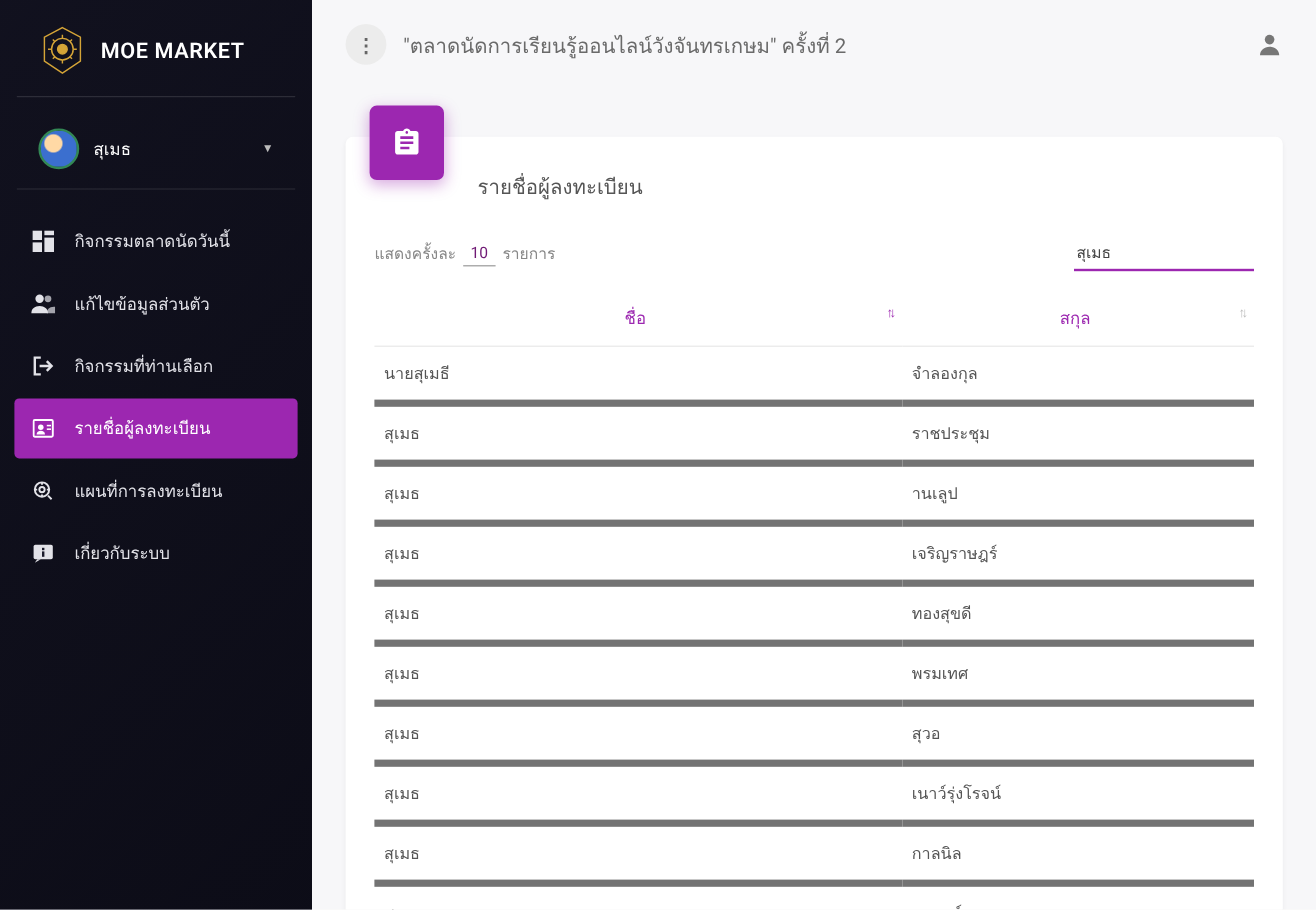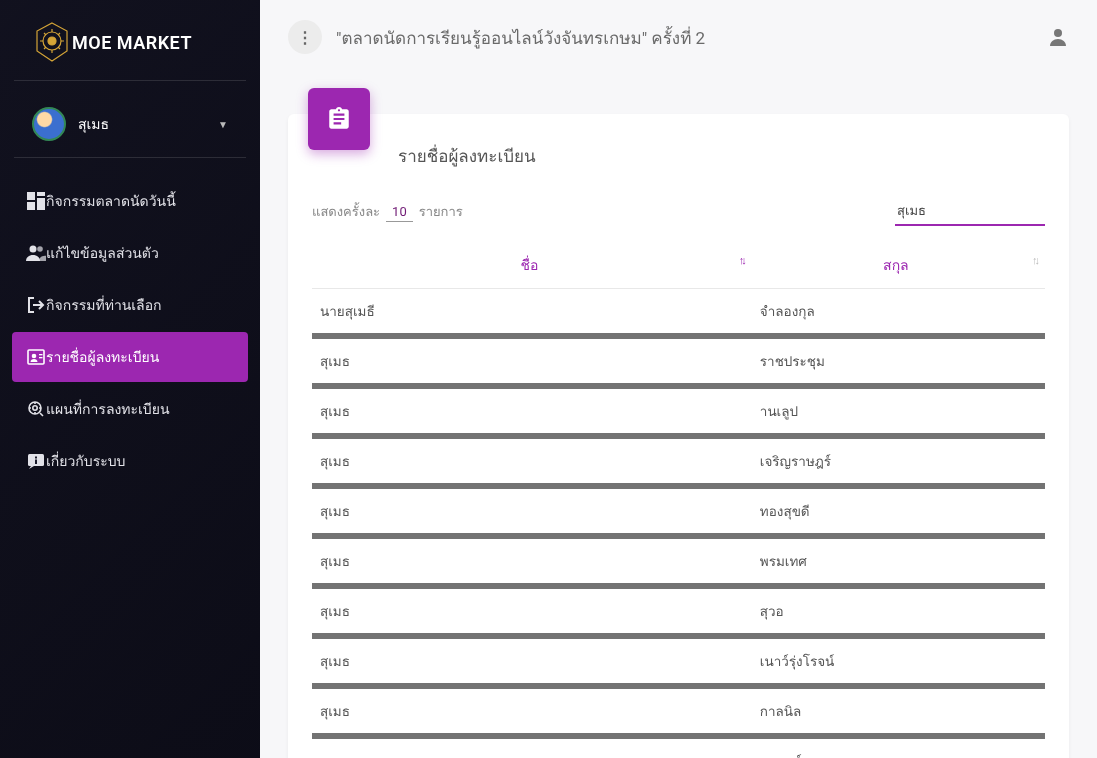--- a/index.html
+++ b/index.html
@@ -19,20 +19,21 @@
               linear-gradient(135deg, #3a3a5a 0%, #1a1a2a 100%);
   background-color: #1a1a2a;
   color: #fff;
   display: flex;
   flex-direction: column;
   padding: 20px 0;
 }
 .brand {
   display: flex;
   align-items: center;
+  gap: 12px;
   padding: 0 18px 16px 18px;
   border-bottom: 1px solid rgba(255,255,255,0.12);
   margin: 0 14px 20px 14px;
   text-align: right;
 }
 .brand-logo {
   width: 40px;
   height: 44px;
   display: flex;
   align-items: center;
@@ -59,20 +60,21 @@
   background: radial-gradient(circle at 35% 35%, #ffd9a5 0 25%, #3b6fcf 30% 100%);
   border: 2px solid #385;
 }
 .user-name { flex: 1; font-size: 14px; }
 .caret { font-size: 10px; color: #bbb; }
 
 .nav { list-style: none; padding: 8px 12px; }
 .nav-item {
   display: flex;
   align-items: center;
+  gap: 16px;
   padding: 14px 14px;
   font-size: 14px;
   color: #e2e2e8;
   cursor: pointer;
   border-radius: 4px;
   margin-bottom: 2px;
 }
 .nav-item.active {
   background: #9c27b0;
   color: #fff;

